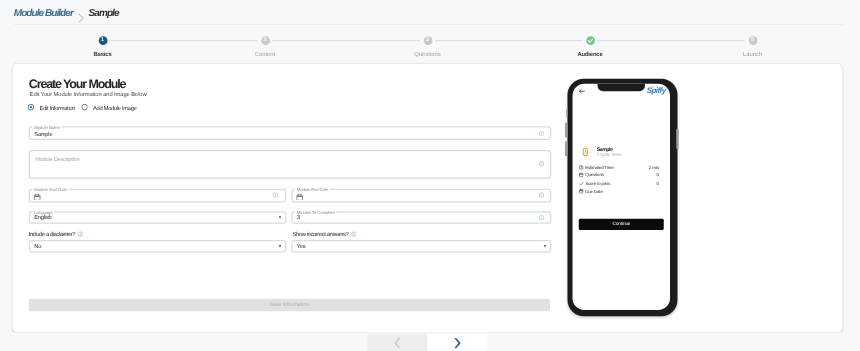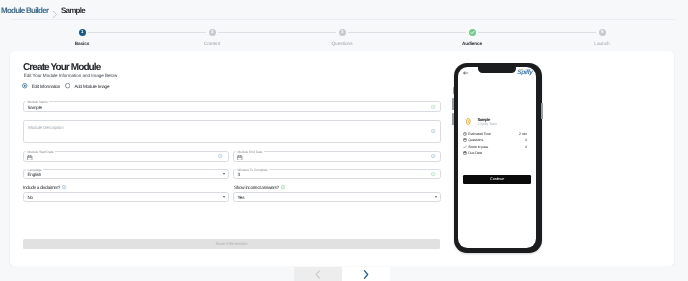--- a/index.html
+++ b/index.html
@@ -3,21 +3,21 @@
 <meta charset="utf-8">
 <style>
   html,body{margin:0;padding:0;}
   body{width:688px;height:281px;overflow:hidden;background:#f7f8fa;
        font-family:"Liberation Sans",sans-serif;
        -webkit-font-smoothing:antialiased;text-rendering:geometricPrecision;}
   *{-webkit-font-smoothing:antialiased;}
   .page{position:relative;width:688px;height:281px;}
 
   
-  .crumbs{position:absolute;left:1px;top:6px;display:flex;align-items:flex-end;}
+  .crumbs{position:absolute;left:11px;top:6px;display:flex;align-items:flex-end;font-style:italic;}
   .crumb-link{color:#3e6b8c;font-size:8px;font-weight:700;letter-spacing:-.75px;line-height:9px;}
   .crumb-sep{width:8px;height:10px;margin:-3px 2.3px 0;position:relative;display:block;}
   .crumb-cur{color:#2b2f33;font-size:8px;font-weight:700;letter-spacing:-.75px;line-height:9px;}
   .hdiv{position:absolute;left:11px;top:19px;width:664px;height:1px;background:#eceef1;}
 
   
   .stepper{position:absolute;left:17px;top:28.6px;width:650px;height:18px;display:flex;}
   .step{width:130px;position:relative;}
   .dot{position:absolute;left:50%;top:0;margin-left:-3.5px;width:7px;height:7px;border-radius:50%;
        display:flex;align-items:center;justify-content:center;z-index:2;box-sizing:border-box;}

